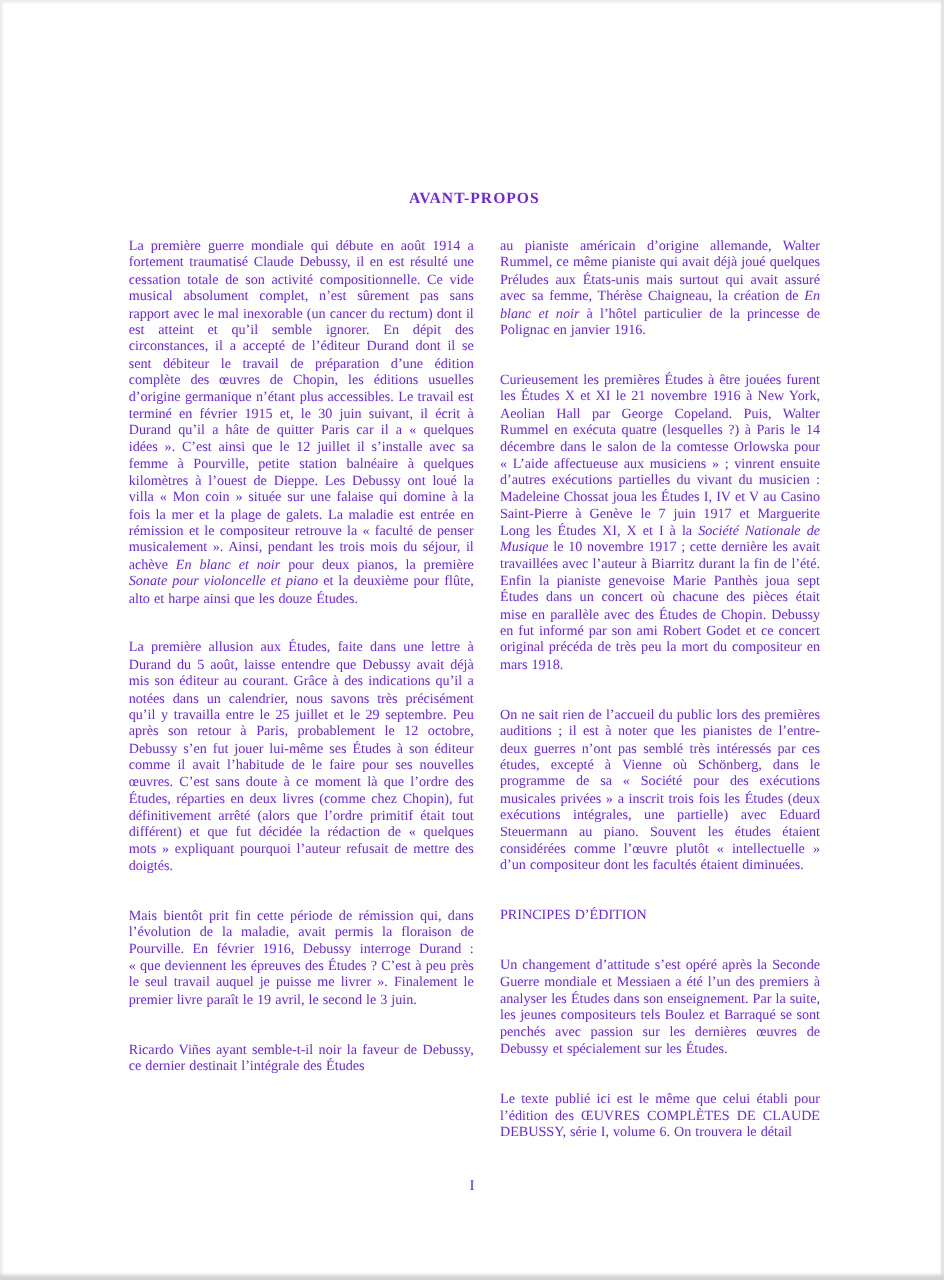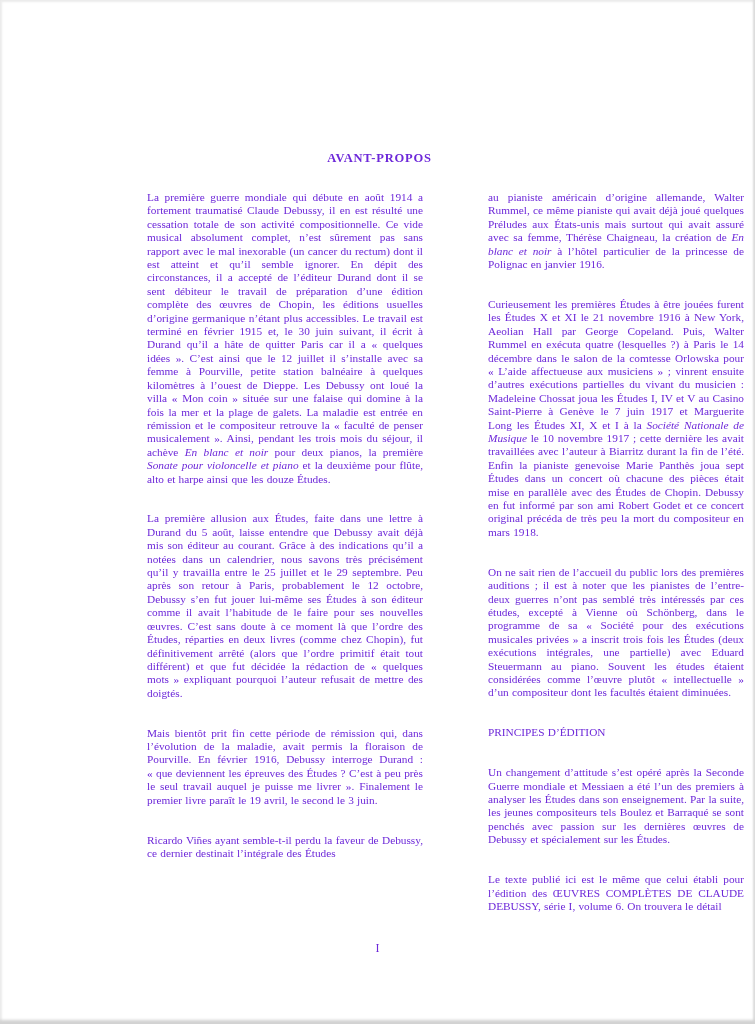--- a/index.html
+++ b/index.html
@@ -29,21 +29,21 @@
     letter-spacing: 0.8px;
   }
   .columns {
     position: absolute;
     top: 191px;
     left: 103px;
     width: 553px;
     display: flex;
     gap: 21px;
   }
-  .col { flex: 0 0 auto; margin-left: 44px; }
+  .col { flex: 0 0 auto; }
   .col-left  { width: 276px; }
   .col-right { width: 256px; }
   .col p {
     margin: 0 0 26.5px 0;
     font-size: 11.3px;
     line-height: 13.4px;
     text-align: justify;
     word-spacing: 0.4px;
   }
   .col p:last-child { margin-bottom: 0; }
@@ -61,21 +61,21 @@
 <body>
 
 <div class="page">
   <h1 class="title">AVANT-PROPOS</h1>
 
   <div class="columns">
     <div class="col col-left">
         <p><span>La première guerre mondiale qui débute en août 1914 a fortement traumatisé Claude Debussy, il en est résulté une cessation totale de son activité compositionnelle. Ce vide musical absolument complet, n’est sûrement pas sans rapport avec le mal inexorable (un cancer du rectum) dont il est atteint et qu’il semble ignorer. En dépit des circonstances, il a accepté de l’éditeur Durand dont il se sent débiteur le travail de préparation d’une édition complète des œuvres de Chopin, les éditions usuelles d’origine germanique n’étant plus accessibles. Le travail est terminé en février 1915 et, le 30 juin suivant, il écrit à Durand qu’il a hâte de quitter Paris car il a «&nbsp;quelques idées&nbsp;». C’est ainsi que le 12 juillet il s’installe avec sa femme à Pourville, petite station balnéaire à quelques kilomètres à l’ouest de Dieppe. Les Debussy ont loué la villa «&nbsp;Mon coin&nbsp;» située sur une falaise qui domine à la fois la mer et la plage de galets. La maladie est entrée en rémission et le compositeur retrouve la «&nbsp;faculté de penser musicalement&nbsp;». Ainsi, pendant les trois mois du séjour, il achève </span><i>En blanc et noir</i><span> pour deux pianos, la première </span><i>Sonate pour violoncelle et piano</i><span> et la deuxième pour flûte, alto et harpe ainsi que les douze Études.</span></p>
         <p><span>La première allusion aux Études, faite dans une lettre à Durand du 5 août, laisse entendre que Debussy avait déjà mis son éditeur au courant. Grâce à des indications qu’il a notées dans un calendrier, nous savons très précisément qu’il y travailla entre le 25 juillet et le 29 septembre. Peu après son retour à Paris, probablement le 12 octobre, Debussy s’en fut jouer lui-même ses Études à son éditeur comme il avait l’habitude de le faire pour ses nouvelles œuvres. C’est sans doute à ce moment là que l’ordre des Études, réparties en deux livres (comme chez Chopin), fut définitivement arrêté (alors que l’ordre primitif était tout différent) et que fut décidée la rédaction de «&nbsp;quelques mots&nbsp;» expliquant pourquoi l’auteur refusait de mettre des doigtés.</span></p>
         <p><span>Mais bientôt prit fin cette période de rémission qui, dans l’évolution de la maladie, avait permis la floraison de Pourville. En février 1916, Debussy interroge Durand&nbsp;: «&nbsp;que deviennent les épreuves des Études&nbsp;? C’est à peu près le seul travail auquel je puisse me livrer&nbsp;». Finalement le premier livre paraît le 19 avril, le second le 3 juin.</span></p>
-        <p><span>Ricardo Viñes ayant semble-t-il perdu la faveur de Debussy, ce dernier destinait l’intégrale des Études</span></p>
+        <p><span>Ricardo Viñes ayant semble-t-il noir la faveur de Debussy, ce dernier destinait l’intégrale des Études</span></p>
       </div>
     <div class="col col-right">
         <p><span>au pianiste américain d’origine allemande, Walter Rummel, ce même pianiste qui avait déjà joué quelques Préludes aux États-unis mais surtout qui avait assuré avec sa femme, Thérèse Chaigneau, la création de </span><i>En blanc et noir</i><span> à l’hôtel particulier de la princesse de Polignac en janvier 1916.</span></p>
         <p><span>Curieusement les premières Études à être jouées furent les Études X et XI le 21 novembre 1916 à New York, Aeolian Hall par George Copeland. Puis, Walter Rummel en exécuta quatre (lesquelles&nbsp;?) à Paris le 14 décembre dans le salon de la comtesse Orlowska pour «&nbsp;L’aide affectueuse aux musiciens&nbsp;»&nbsp;; vinrent ensuite d’autres exécutions partielles du vivant du musicien&nbsp;: Madeleine Chossat joua les Études I, IV et V au Casino Saint-Pierre à Genève le 7 juin 1917 et Marguerite Long les Études XI, X et I à la </span><i>Société Nationale de Musique</i><span> le 10 novembre 1917&nbsp;; cette dernière les avait travaillées avec l’auteur à Biarritz durant la fin de l’été. Enfin la pianiste genevoise Marie Panthès joua sept Études dans un concert où chacune des pièces était mise en parallèle avec des Études de Chopin. Debussy en fut informé par son ami Robert Godet et ce concert original précéda de très peu la mort du compositeur en mars 1918.</span></p>
         <p><span>On ne sait rien de l’accueil du public lors des premières auditions&nbsp;; il est à noter que les pianistes de l’entre-deux guerres n’ont pas semblé très intéressés par ces études, excepté à Vienne où Schönberg, dans le programme de sa «&nbsp;Société pour des exécutions musicales privées&nbsp;» a inscrit trois fois les Études (deux exécutions intégrales, une partielle) avec Eduard Steuermann au piano. Souvent les études étaient considérées comme l’œuvre plutôt «&nbsp;intellectuelle&nbsp;» d’un compositeur dont les facultés étaient diminuées.</span></p>
         <p><span>PRINCIPES D’ÉDITION</span></p>
         <p><span>Un changement d’attitude s’est opéré après la Seconde Guerre mondiale et Messiaen a été l’un des premiers à analyser les Études dans son enseignement. Par la suite, les jeunes compositeurs tels Boulez et Barraqué se sont penchés avec passion sur les dernières œuvres de Debussy et spécialement sur les Études.</span></p>
         <p><span>Le texte publié ici est le même que celui établi pour l’édition des ŒUVRES COMPLÈTES DE CLAUDE DEBUSSY, série I, volume 6. On trouvera le détail</span></p>
       </div>
   </div>

